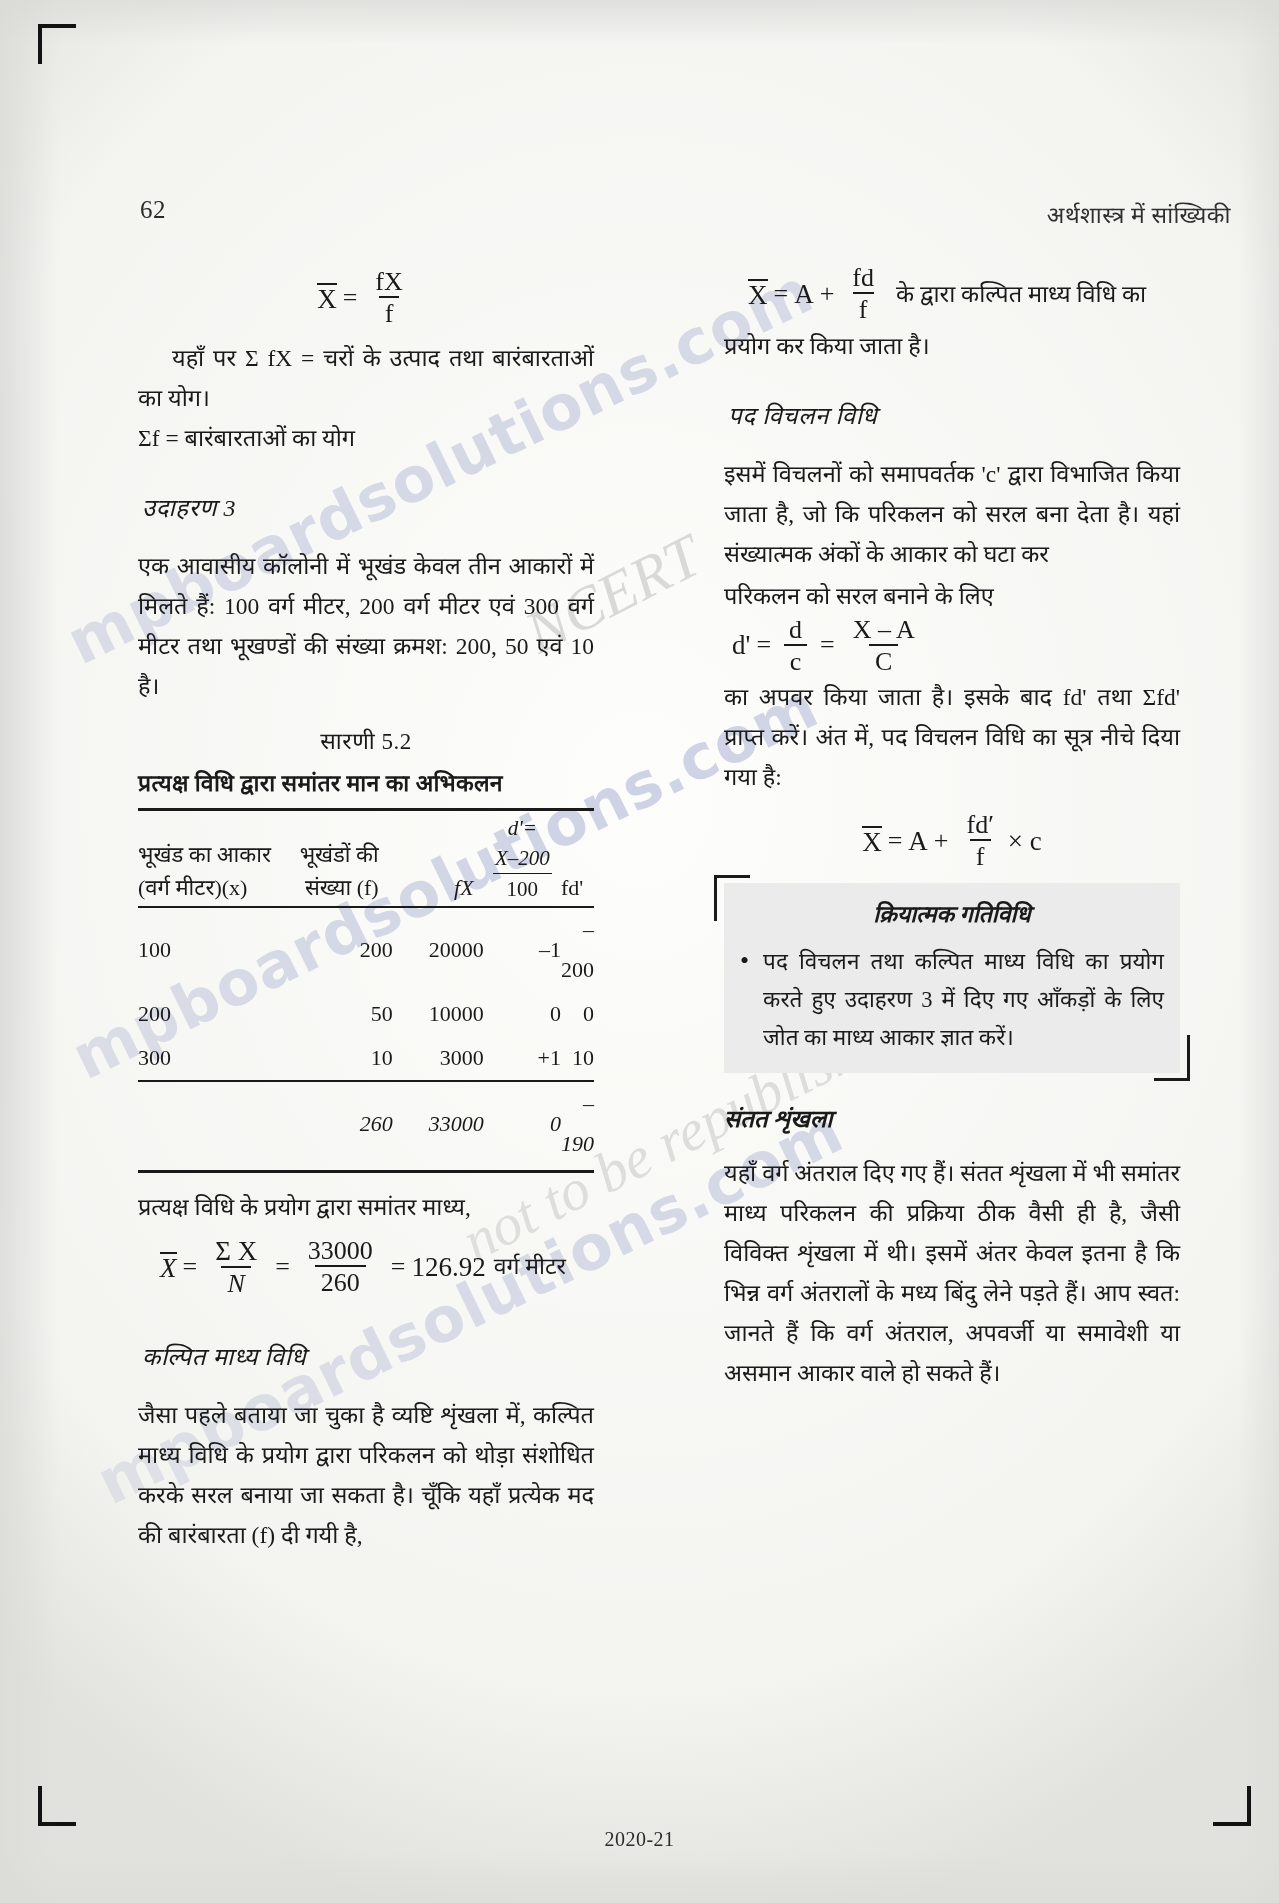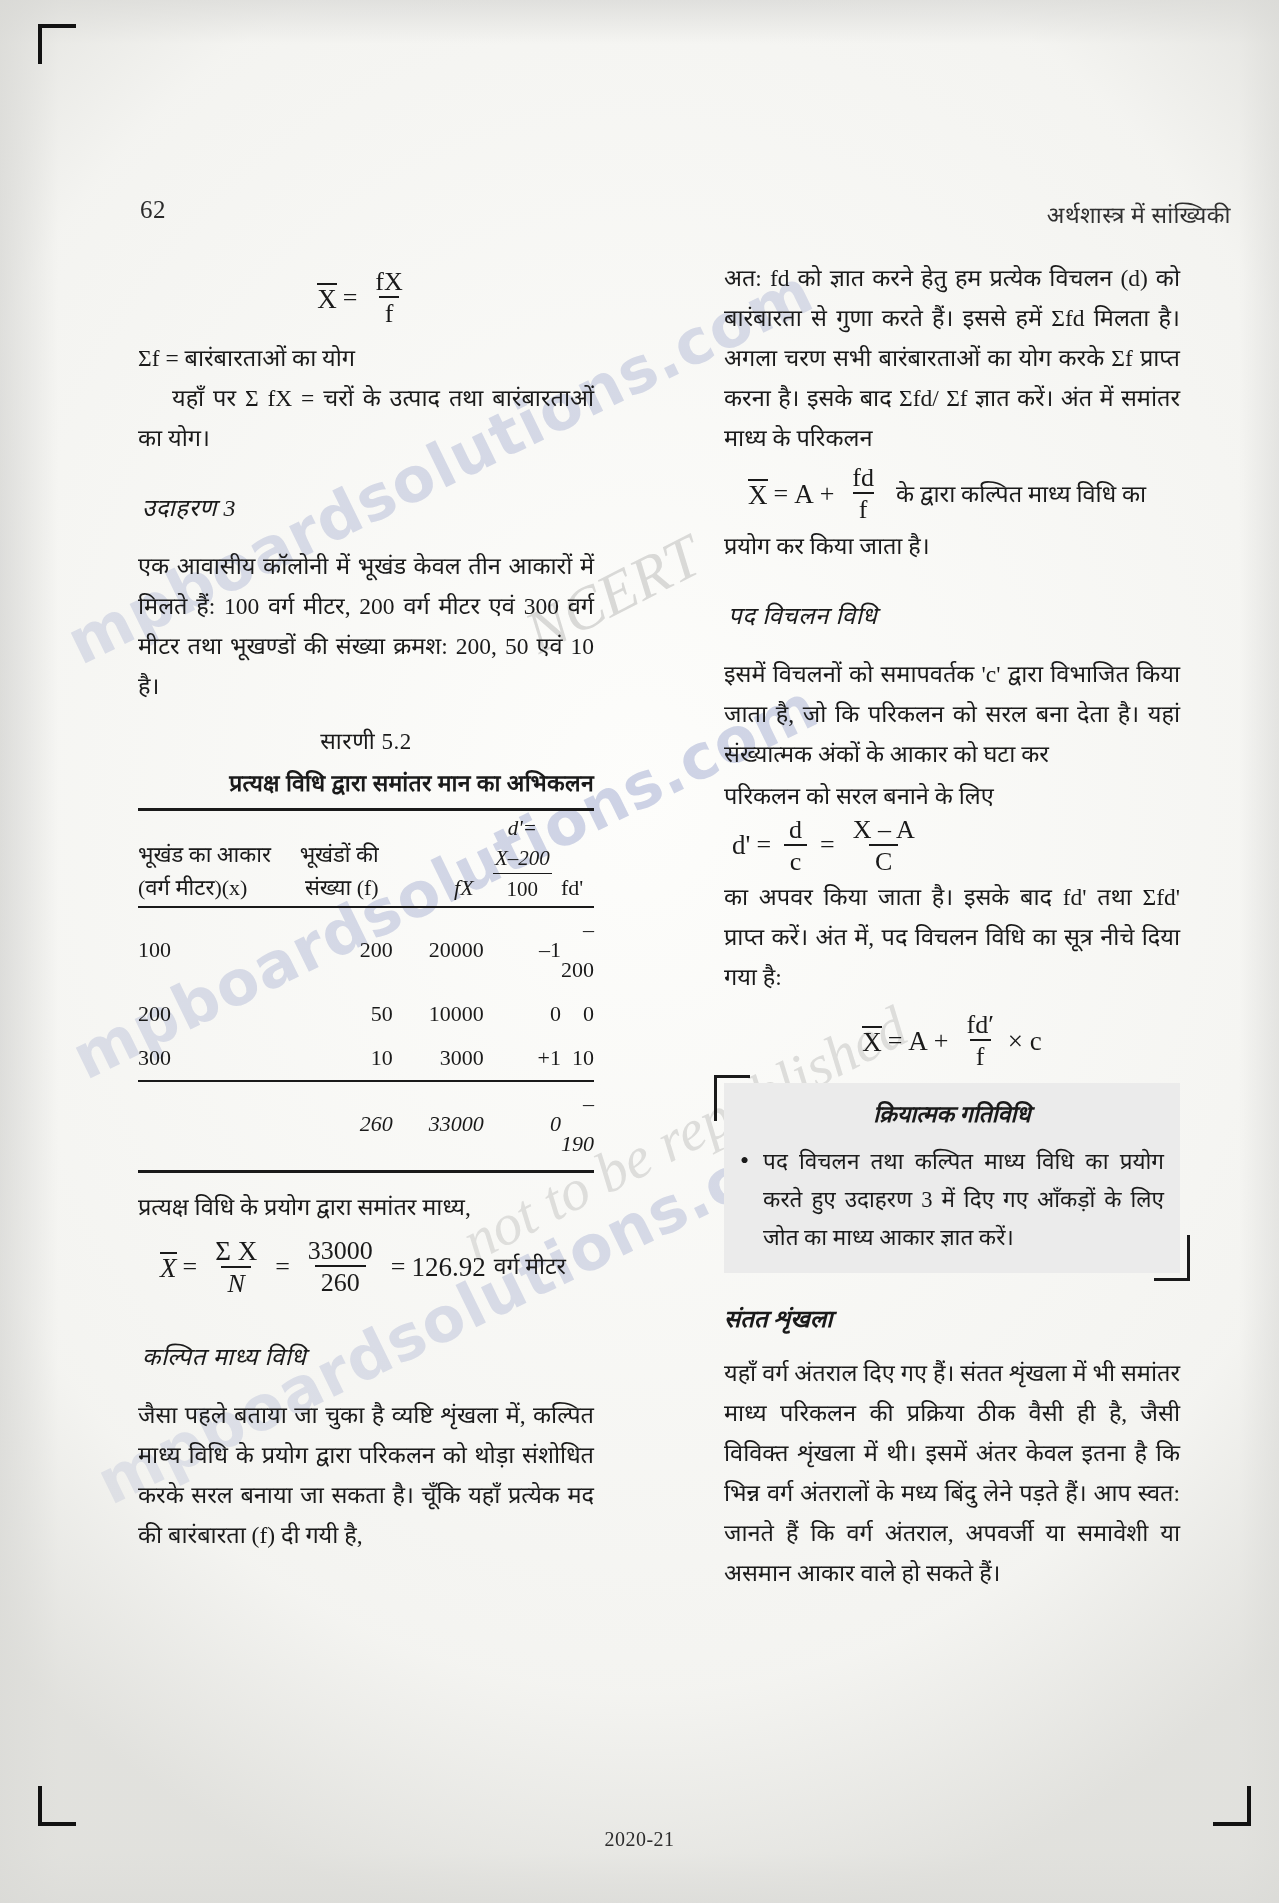--- a/index.html
+++ b/index.html
@@ -116,21 +116,21 @@
     display: inline-flex; flex-direction: column; align-items: center;
     vertical-align: middle; margin: 0 6px; line-height: 1.05;
   }
   .frac .num { padding: 0 6px 1px 6px; font-size: 26px; }
   .frac .den { padding: 2px 6px 0 6px; font-size: 26px; border-top: 2px solid #1a1a1a; }
   .op { padding: 0 6px; font-size: 26px; }
 
   
   .table-wrap { margin: 16px 0 0 0; }
   .tbl-caption { text-align: center; font-size: 23px; margin-bottom: 2px; letter-spacing:.5px;}
-  .tbl-title { text-align: right; font-weight: 700; font-size: 23px; margin-bottom: 4px; letter-spacing:.3px;}
+  .tbl-title { text-align: left; font-weight: 700; font-size: 23px; margin-bottom: 4px; letter-spacing:.3px;}
   table.t52 { width: 100%; border-collapse: collapse; font-size: 22px; }
   table.t52 td, table.t52 th { padding: 2px 0; font-weight: normal; }
   .rule-top { border-top: 3px solid #1a1a1a; }
   .rule-bot { border-bottom: 2px solid #1a1a1a; }
   .hdr-cell { vertical-align: bottom; text-align: left; line-height: 33px; font-size: 22px;}
   .c1 { width: 33%; text-align: left; padding-left: 36px;}
   .c2 { width: 22%; text-align: right; padding-right: 18px;}
   .c3 { width: 20%; text-align: right; padding-right: 12px;}
   .c4 { width: 12%; text-align: right; padding-right: 8px;}
   .c5 { width: 13%; text-align: right; padding-right: 4px;}
@@ -201,22 +201,22 @@
         <span class="mrow">
           <span class="mvar overbar">X</span>
           <span class="op">=</span>
           <span class="frac">
             <span class="num">fX</span>
             <span class="den">f</span>
           </span>
         </span>
       </div>
 
+      <p class="para indent">यहाँ पर Σ fX = चरों के उत्पाद तथा बारंबारताओं का योग।</p>
       <p class="para">Σf  =  बारंबारताओं का योग</p>
-      <p class="para indent">यहाँ पर Σ fX = चरों के उत्पाद तथा बारंबारताओं का योग।</p>
 
       <div class="spacer-md"></div>
       <p class="heading-italic">उदाहरण 3</p>
       <div class="spacer-sm"></div>
       <p class="para">एक आवासीय कॉलोनी में भूखंड केवल तीन आकारों में मिलते हैं: 100 वर्ग मीटर, 200 वर्ग मीटर एवं 300 वर्ग मीटर तथा भूखण्डों की संख्या क्रमश: 200, 50 एवं 10 है।</p>
 
       <div class="table-wrap">
         <div class="tbl-caption">सारणी  5.2</div>
         <div class="tbl-title">प्रत्यक्ष विधि द्वारा समांतर मान का अभिकलन</div>
         <table class="t52">
@@ -307,21 +307,20 @@
 
 
       <div class="spacer-md"></div>
       <p class="heading-italic">कल्पित माध्य विधि</p>
       <div class="spacer-sm"></div>
       <p class="para">जैसा पहले बताया जा चुका है व्यष्टि शृंखला में, कल्पित माध्य विधि के प्रयोग द्वारा परिकलन को थोड़ा संशोधित करके सरल बनाया जा सकता है। चूँकि यहाँ प्रत्येक मद की बारंबारता (f) दी गयी है,</p>
     </div>
 
     <div class="col col-right">
 
-      <p class="para">अत: fd को ज्ञात करने हेतु हम प्रत्येक विचलन (d) को बारंबारता से गुणा करते हैं। इससे हमें Σfd मिलता है। अगला चरण सभी बारंबारताओं का योग करके Σf प्राप्त करना है। इसके बाद Σfd/ Σf ज्ञात करें। अंत में समांतर माध्य के परिकलन</p>
 
       <div class="math-inlinewrap" style="padding-left:24px; margin:6px 0 2px 0;">
         <span class="mrow">
           <span class="mvar overbar">X</span>
           <span class="op">=</span>
           <span class="mvar">A</span>
           <span class="op">+</span>
           <span class="frac">
             <span class="num">fd</span>
             <span class="den">f</span>

